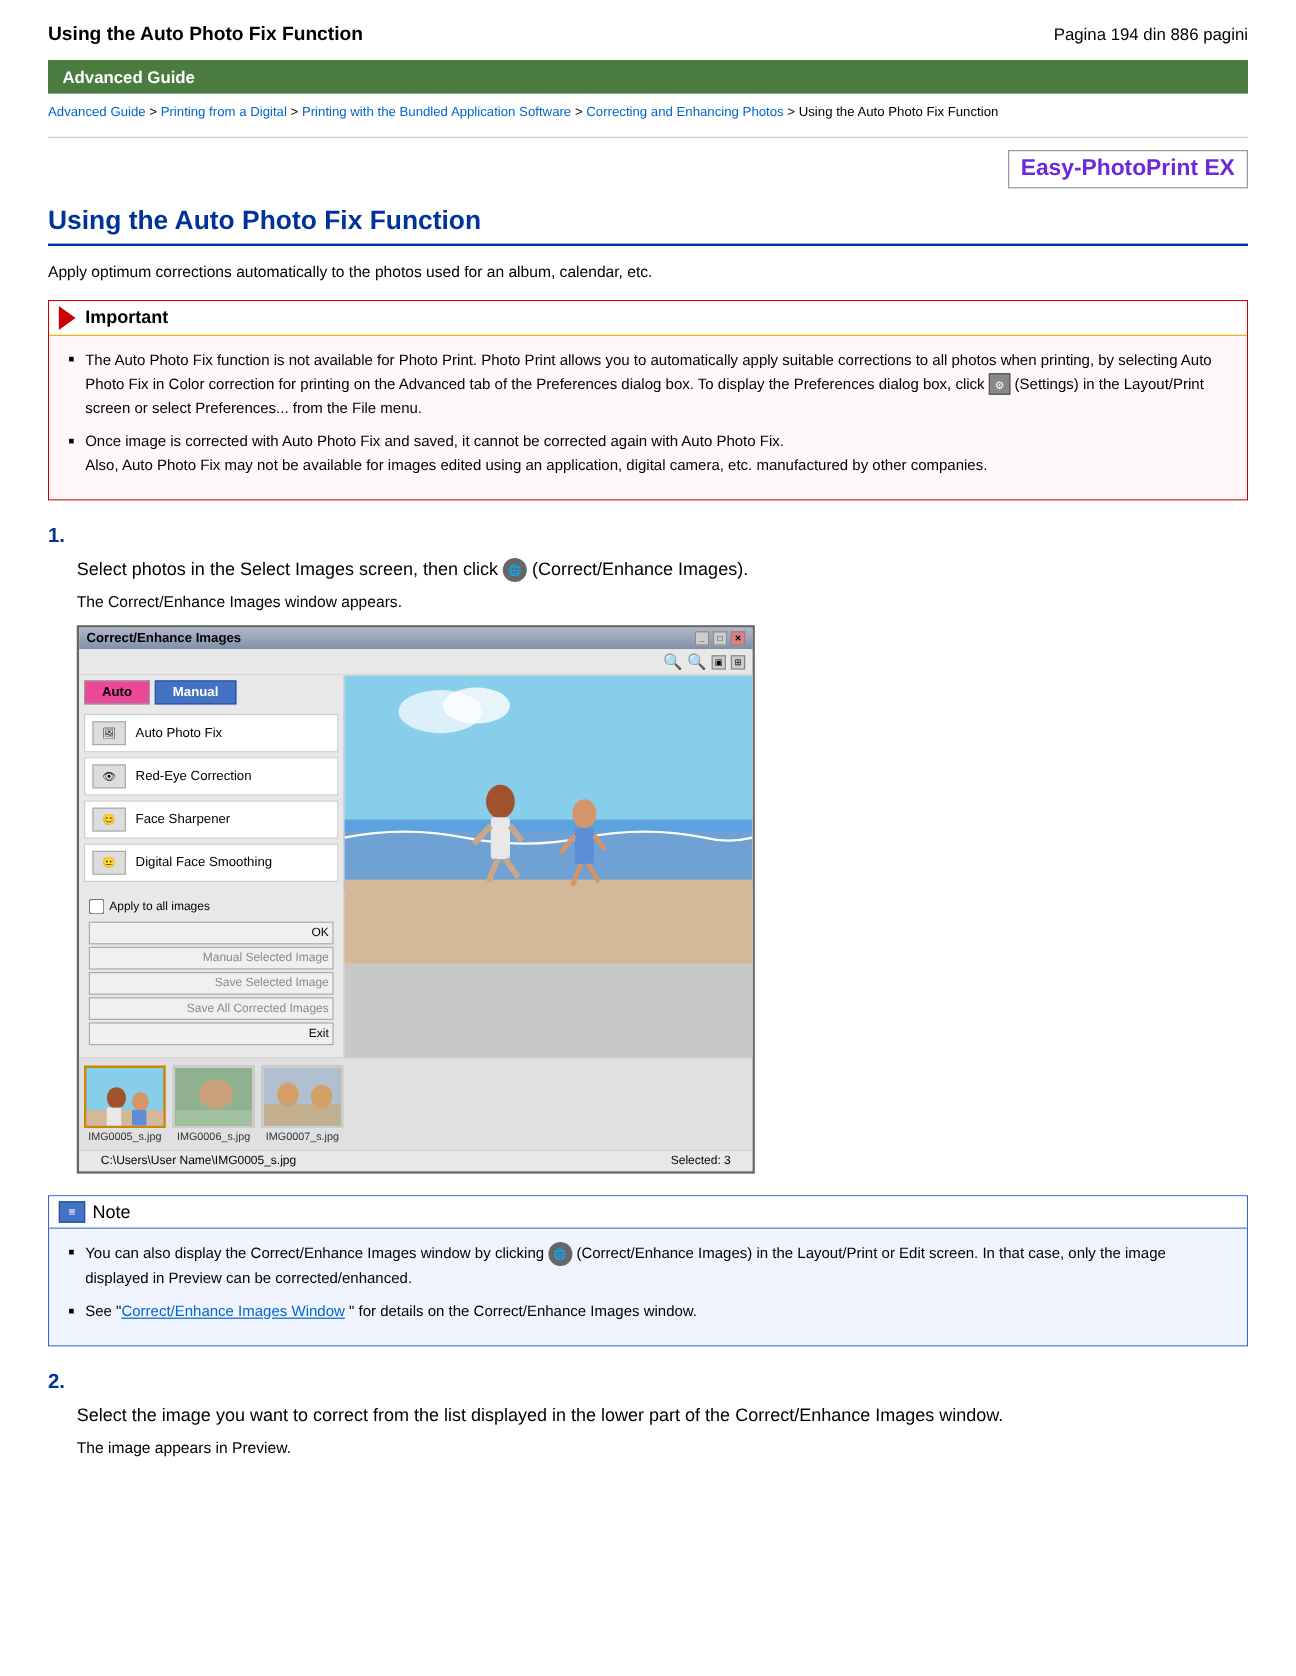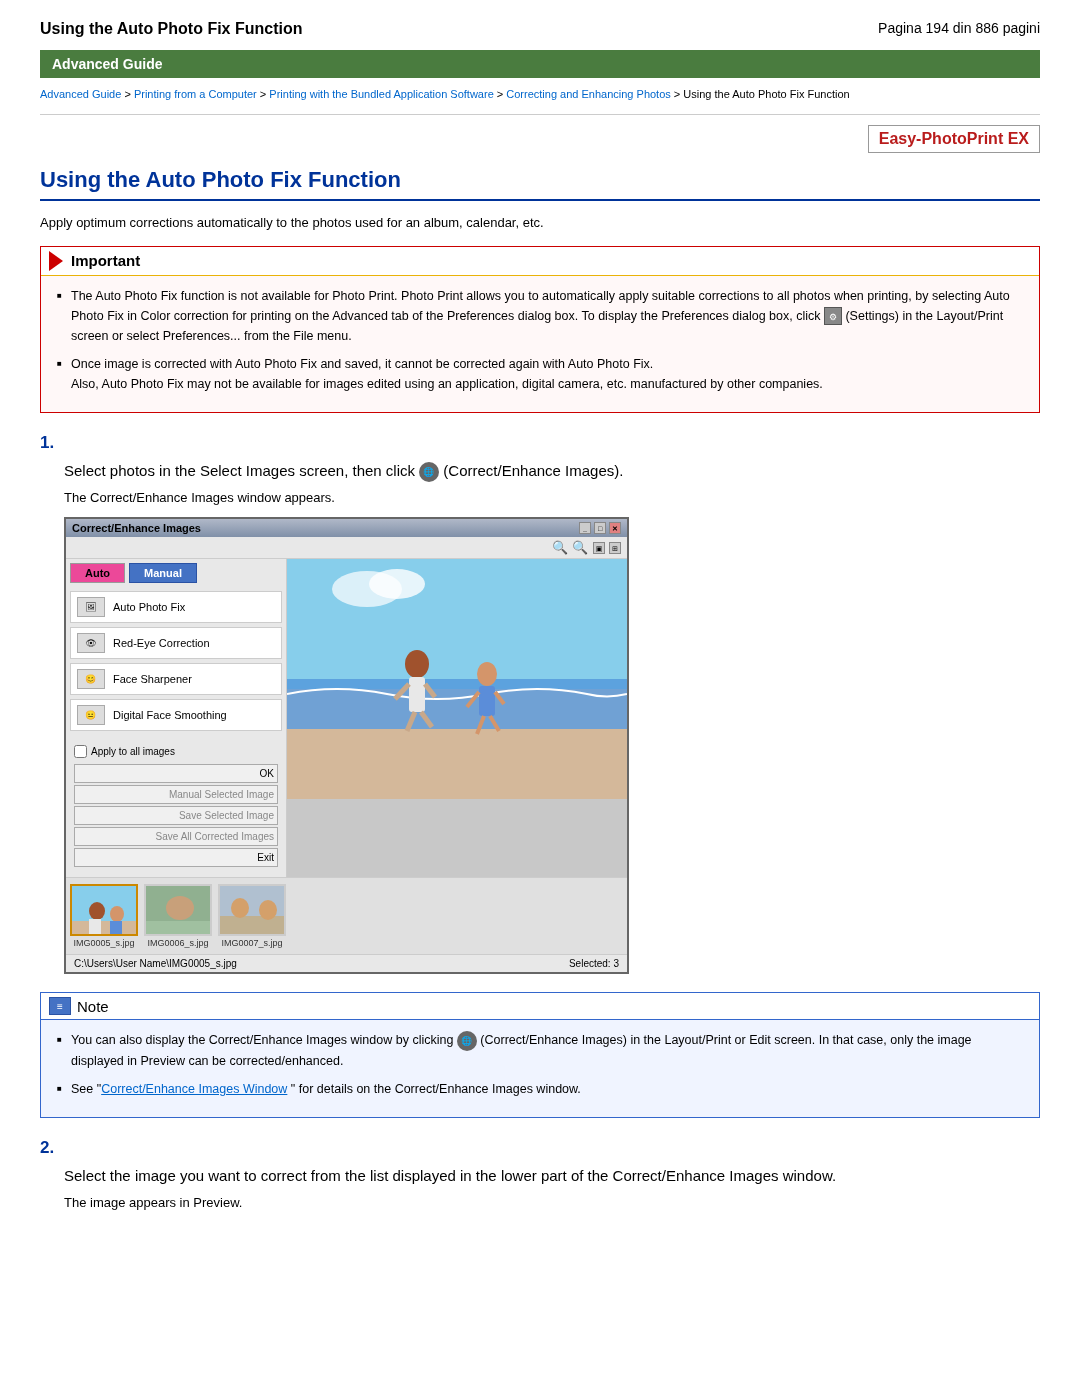--- a/index.html
+++ b/index.html
@@ -54,23 +54,23 @@
       border: none;
       border-top: 1px solid #ccc;
       margin: 10px 0;
     }
     .easy-photoprint-badge {
       display: block;
       margin-left: auto;
       margin-right: 0;
       border: 1px solid #999;
       padding: 4px 10px;
-      font-size: 16px;
-      font-weight: bold;
-      color: #b91c1c;
+      font-size: 19px;
+      font-weight: bold;
+      color: #6d28d9;
       width: fit-content;
       margin-bottom: 14px;
     }
     .main-heading {
       font-size: 22px;
       font-weight: bold;
       color: #003399;
       border-bottom: 2px solid #003399;
       padding-bottom: 6px;
       margin-bottom: 14px;
@@ -290,21 +290,21 @@
       border: 2px solid #cc8800;
     }
     .filmstrip-label {
       font-size: 9px;
       color: #333;
       margin-top: 2px;
     }
     .window-footer {
       display: flex;
       justify-content: space-between;
-      padding: 3px 8px;
+      padding: 3px 18px;
       background: #e8e8e8;
       border-top: 1px solid #ccc;
       font-size: 10px;
     }
     .window-zoombar {
       display: flex;
       align-items: center;
       gap: 4px;
       padding: 3px 6px;
       border-bottom: 1px solid #ccc;
@@ -410,21 +410,21 @@
 
 
 <div class="advanced-guide-banner">
   <span>Advanced Guide</span>
 </div>
 
 
 <div class="breadcrumb">
   <a href="#">Advanced Guide</a>
   <span> &gt; </span>
-  <a href="#">Printing from a Computer</a>
+  <a href="#">Printing from a Digital</a>
   <span> &gt; </span>
   <a href="#">Printing with the Bundled Application Software</a>
   <span> &gt; </span>
   <a href="#">Correcting and Enhancing Photos</a>
   <span> &gt; </span>
   <span>Using the Auto Photo Fix Function</span>
 </div>
 
 <hr class="divider">
 

